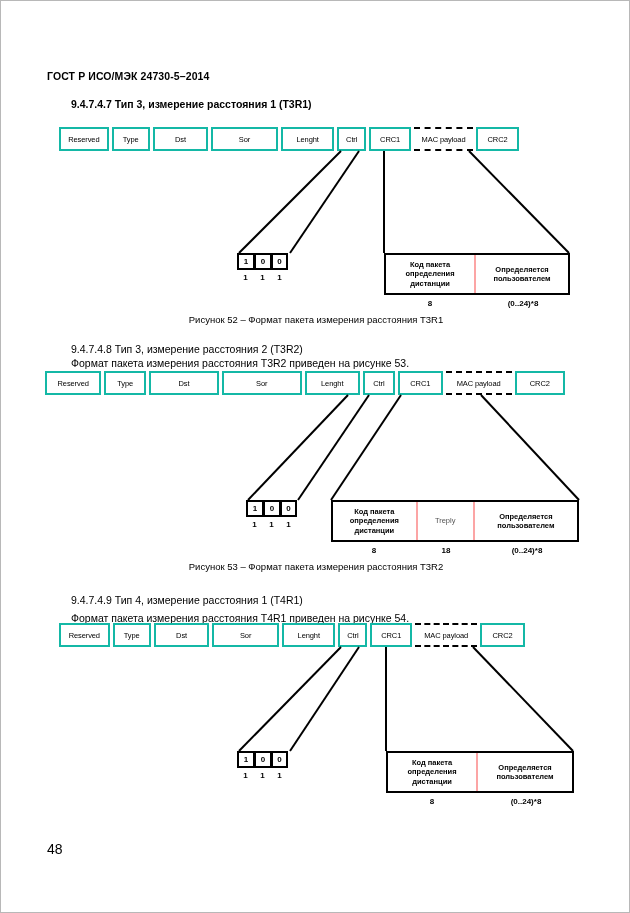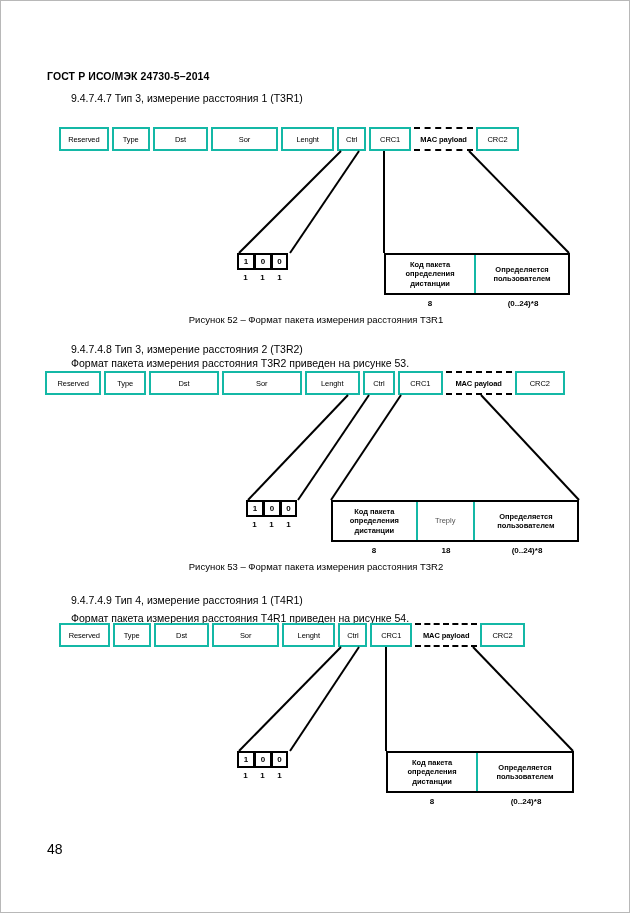--- a/index.html
+++ b/index.html
@@ -75,21 +75,21 @@
     color: #000;
     background: #fff;
     letter-spacing: -0.1px;
   }
   .hdr-cell:last-child { margin-right: 0; }
   .hdr-cell.dashed {
     border-top: 2px dashed #000;
     border-bottom: 2px dashed #000;
     border-left: none;
     border-right: none;
-    font-weight: bold;
+    font-weight: normal;
   }
 
   
   .bit-row {
     position: absolute;
     display: flex;
     height: 17px;
   }
   .bit-cell {
     width: 17px;
@@ -117,21 +117,21 @@
 
   
   .pay-row {
     position: absolute;
     display: flex;
     box-sizing: border-box;
     border: 2px solid #000;
     background: #fff;
   }
   .pay-cell {
-    border-right: 2px solid #14b8a6;
+    border-right: 2px solid #fca5a5;
     box-sizing: border-box;
     display: flex;
     align-items: center;
     justify-content: center;
     text-align: center;
     font-size: 7.5px;
     font-weight: bold;
     color: #000;
     line-height: 9.5px;
     padding: 2px 1px;
@@ -161,21 +161,21 @@
     fill: none;
   }
 </style>
 </head>
 <body>
 
 <div id="page">
 
   <div class="doc-header">ГОСТ Р ИСО/МЭК 24730-5–2014</div>
 
-  <div class="para" style="left:70px; top:90px;">9.4.7.4.7 Тип 3, измерение расстояния 1 (T3R1)</div>
+  <div class="para" style="left:70px; top:96px;font-weight:bold;">9.4.7.4.7 Тип 3, измерение расстояния 1 (T3R1)</div>
 
   <div class="figure" style="left:0; top:0;">
 
     <div class="hdr-row" style="left:58px; top:126px; width:460px;">
       <div class="hdr-cell" style="width:52px">Reserved</div>
       <div class="hdr-cell" style="width:40px">Type</div>
       <div class="hdr-cell" style="width:58px">Dst</div>
       <div class="hdr-cell" style="width:70px">Sor</div>
       <div class="hdr-cell" style="width:56px">Lenght</div>
       <div class="hdr-cell" style="width:30px">Ctrl</div>

